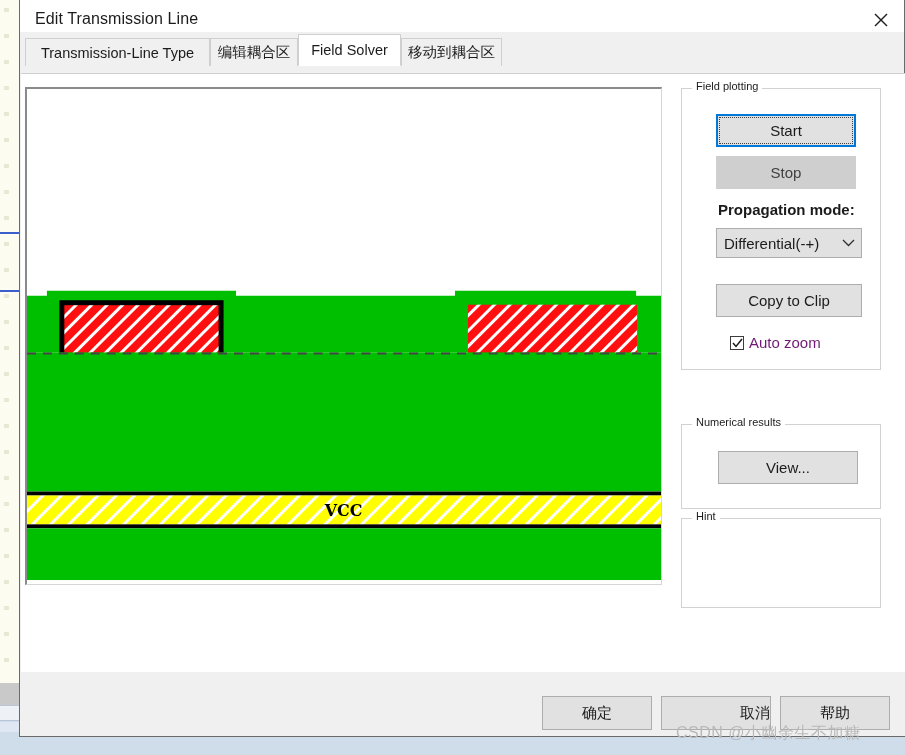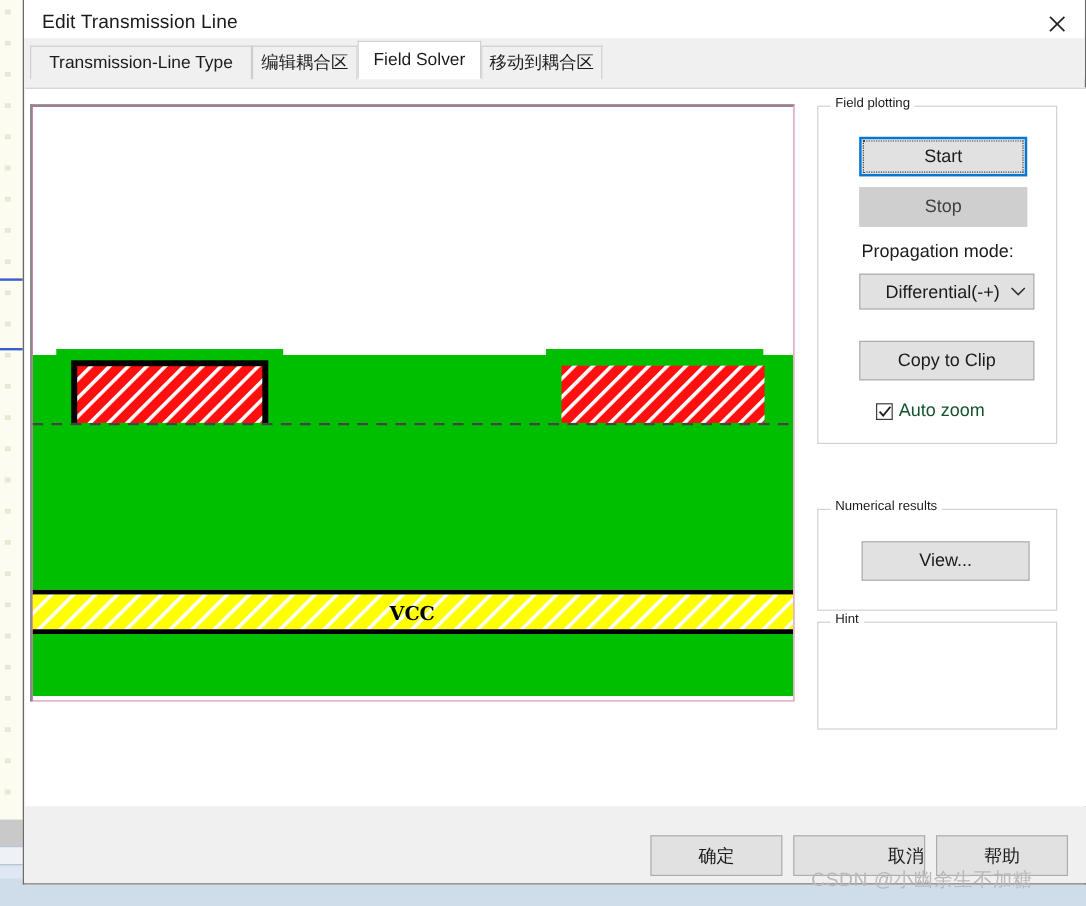--- a/index.html
+++ b/index.html
@@ -89,37 +89,37 @@
   }
   .winbtn.focused{
     border:2px solid #0078d7;background:#e1e1e1;
   }
   .winbtn.focused::after{
     content:"";position:absolute;left:1px;top:1px;right:1px;bottom:1px;
     border:1px dotted #404040;
   }
   .winbtn.disabled{color:#404040;background:#cfcfcf;border:1px solid #cfcfcf;}
 
-  .label-text{position:absolute;font-size:15px;color:#1b1b1b;white-space:nowrap;}
+  .label-text{position:absolute;font-size:15px;color:#1b1b1b;white-space:nowrap;font-weight:bold;}
 
   .combobox{
     position:absolute;box-sizing:border-box;
     background:#e1e1e1;border:1px solid #adadad;
     display:flex;align-items:center;cursor:default;
   }
-  .combobox .cb-value{flex:1;padding-left:21px;font-size:15px;color:#1b1b1b;white-space:nowrap;}
+  .combobox .cb-value{flex:1;padding-left:7px;font-size:15px;color:#1b1b1b;white-space:nowrap;}
   .combobox .cb-arrow{width:26px;display:flex;align-items:center;justify-content:center;}
 
   .checkrow{position:absolute;display:flex;align-items:center;cursor:default;}
   .checkbox{
     width:14px;height:14px;box-sizing:border-box;
     border:1px solid #3c3c3c;background:#ffffff;
     display:flex;align-items:center;justify-content:center;margin-right:5px;
   }
-  .checkrow .ck-label{font-size:15px;color:#14532d;white-space:nowrap;}
+  .checkrow .ck-label{font-size:15px;color:#701a75;white-space:nowrap;}
 
   #hint-text{
     position:absolute;left:12px;top:22px;width:176px;
     font-size:14.5px;line-height:21px;color:#1b1b1b;
   }
 
   
   #footer{position:absolute;left:1px;top:672px;width:884px;height:64px;background:#f0f0f0;}
   .footbtn{
     position:absolute;top:24px;width:110px;height:34px;box-sizing:border-box;

